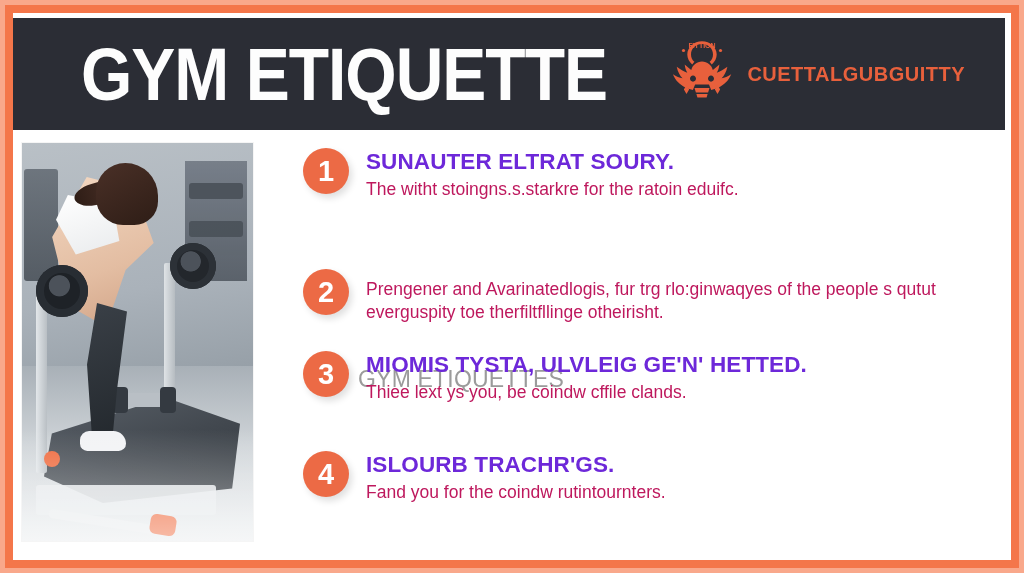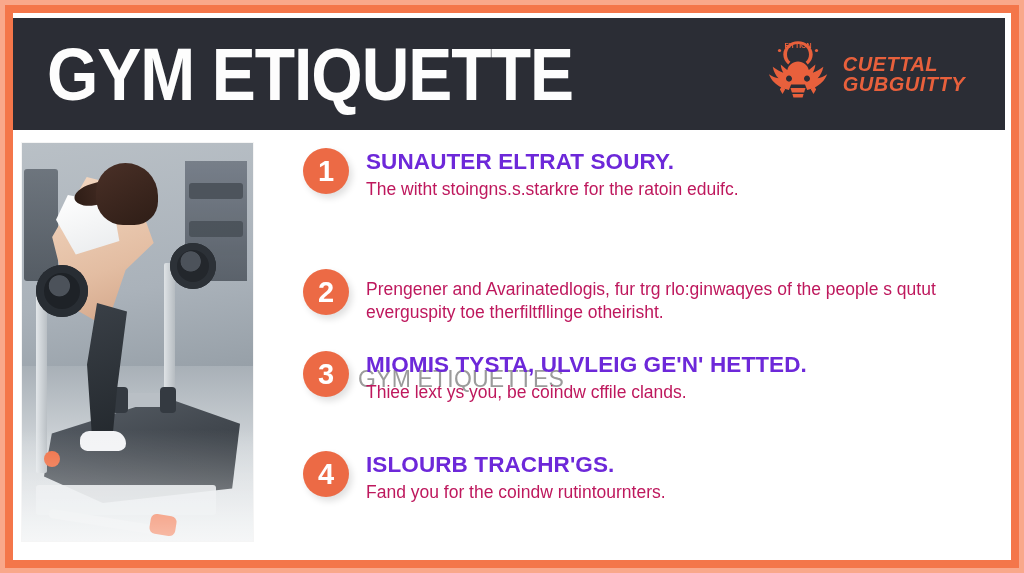--- a/index.html
+++ b/index.html
@@ -47,21 +47,21 @@
     position: absolute;
     left: 0px;
     top: 5px;
     width: 992px;
     height: 112px;
     background: #2b2d35;
     display: flex;
     align-items: center;
     justify-content: space-between;
     box-sizing: border-box;
-    padding: 0 18px 0 34px;
+    padding: 0 18px 0 68px;
   }
   .header-title {
     color: #fdfdfd;
     font-family: "Liberation Sans", sans-serif;
     font-size: 66px;
     font-weight: bold;
     letter-spacing: -1px;
     line-height: 1;
     white-space: nowrap;
     transform: scaleY(1.12);
@@ -75,23 +75,21 @@
     padding-right: 22px;
   }
   .brand-mark {
     width: 74px;
     height: 74px;
     position: relative;
     flex: 0 0 auto;
   }
   .brand-text {
     display: flex;
-    flex-direction: column;
     line-height: 1.02;
-    font-style: italic;
   }
   .brand-line {
     color: #e8603c;
     font-size: 20px;
     font-weight: bold;
     letter-spacing: 0.5px;
     font-family: "Liberation Sans", sans-serif;
   }
 
   

